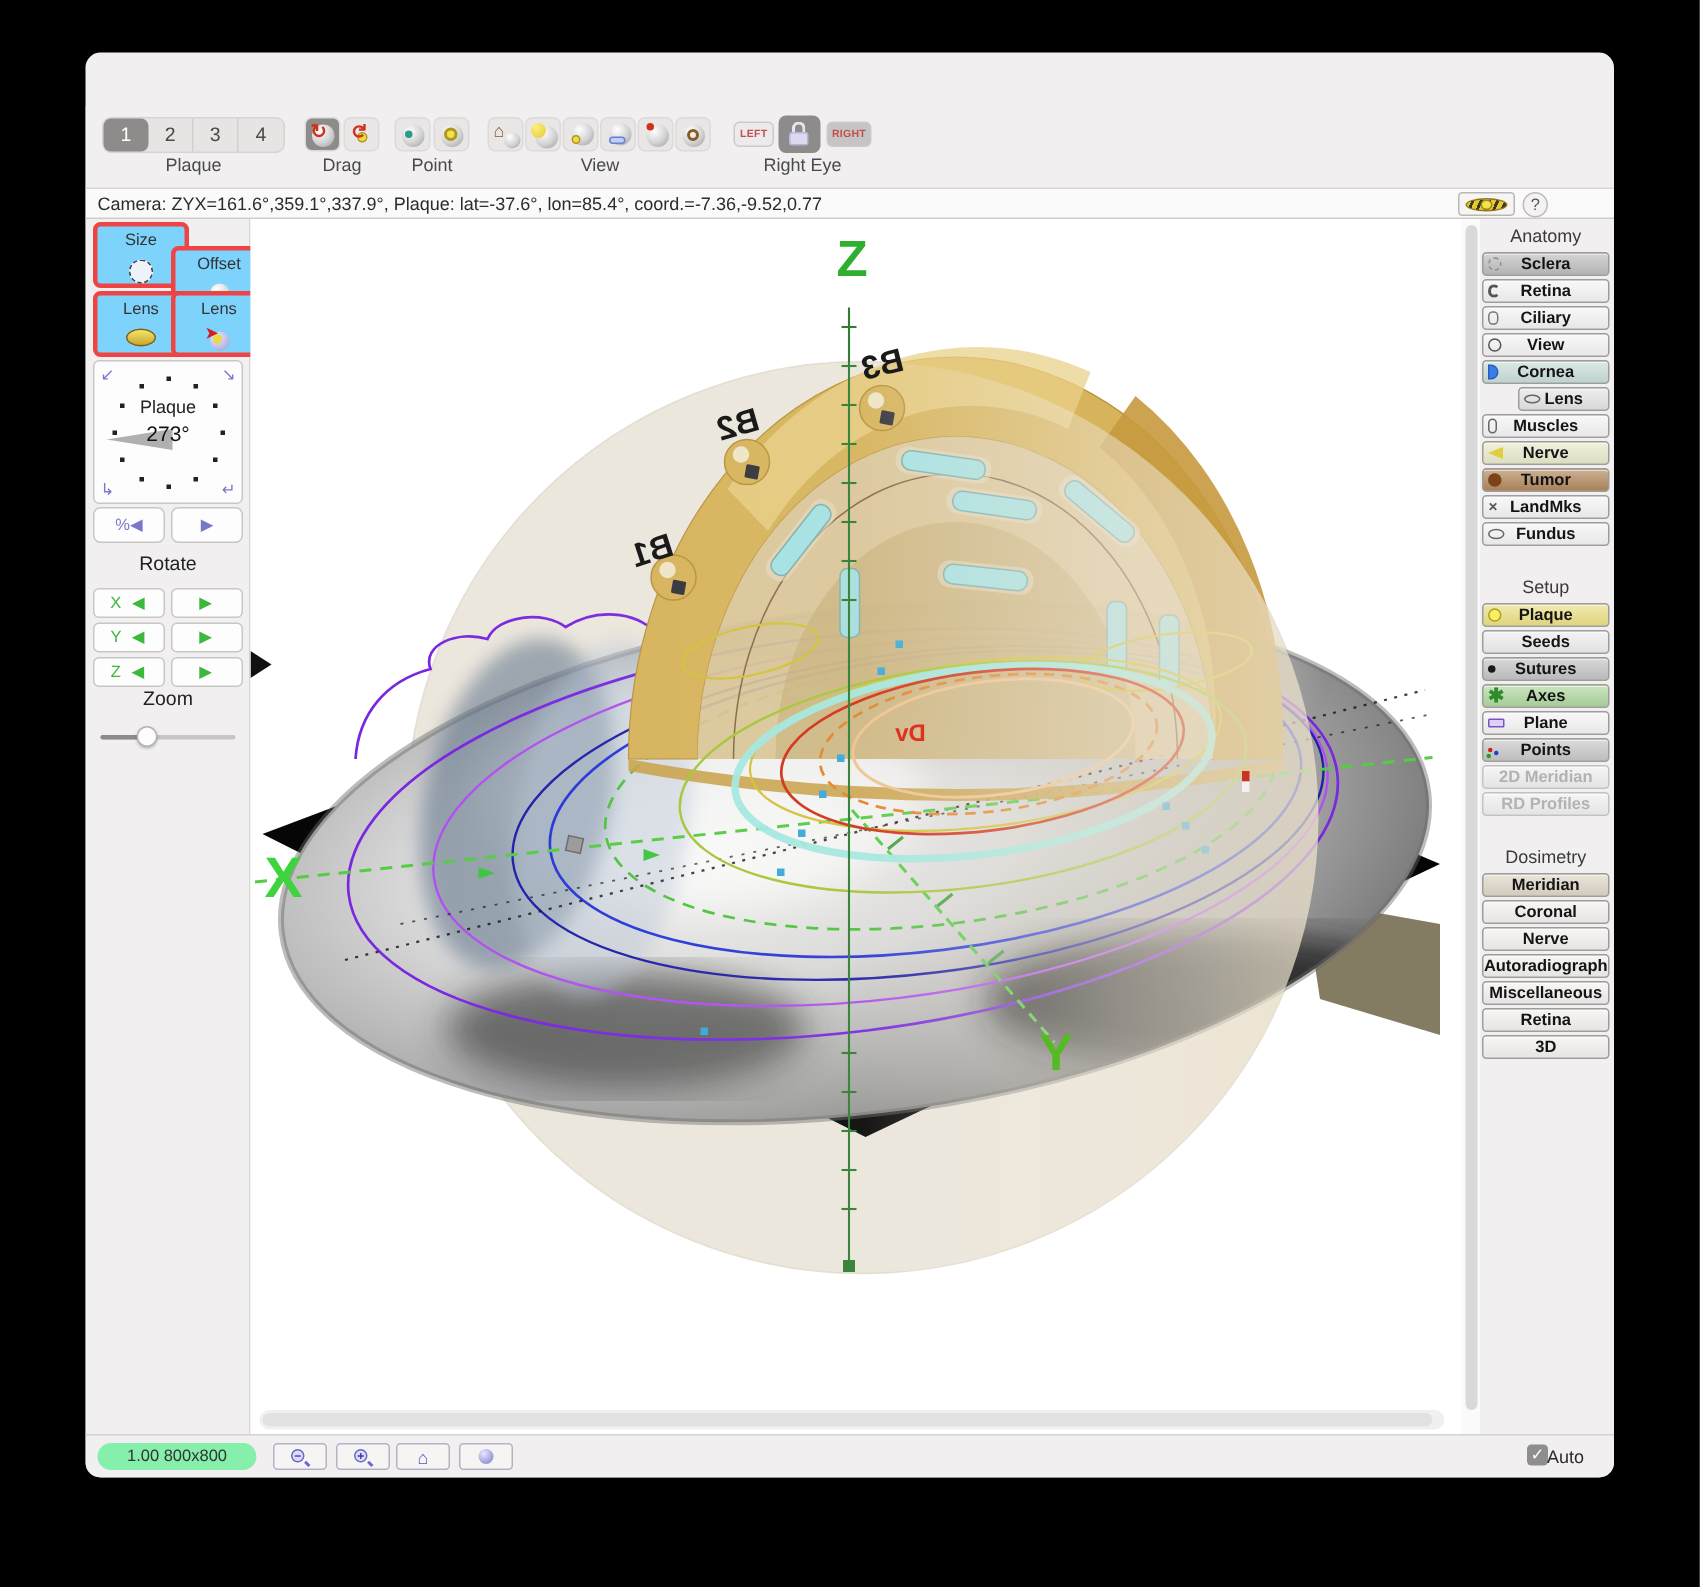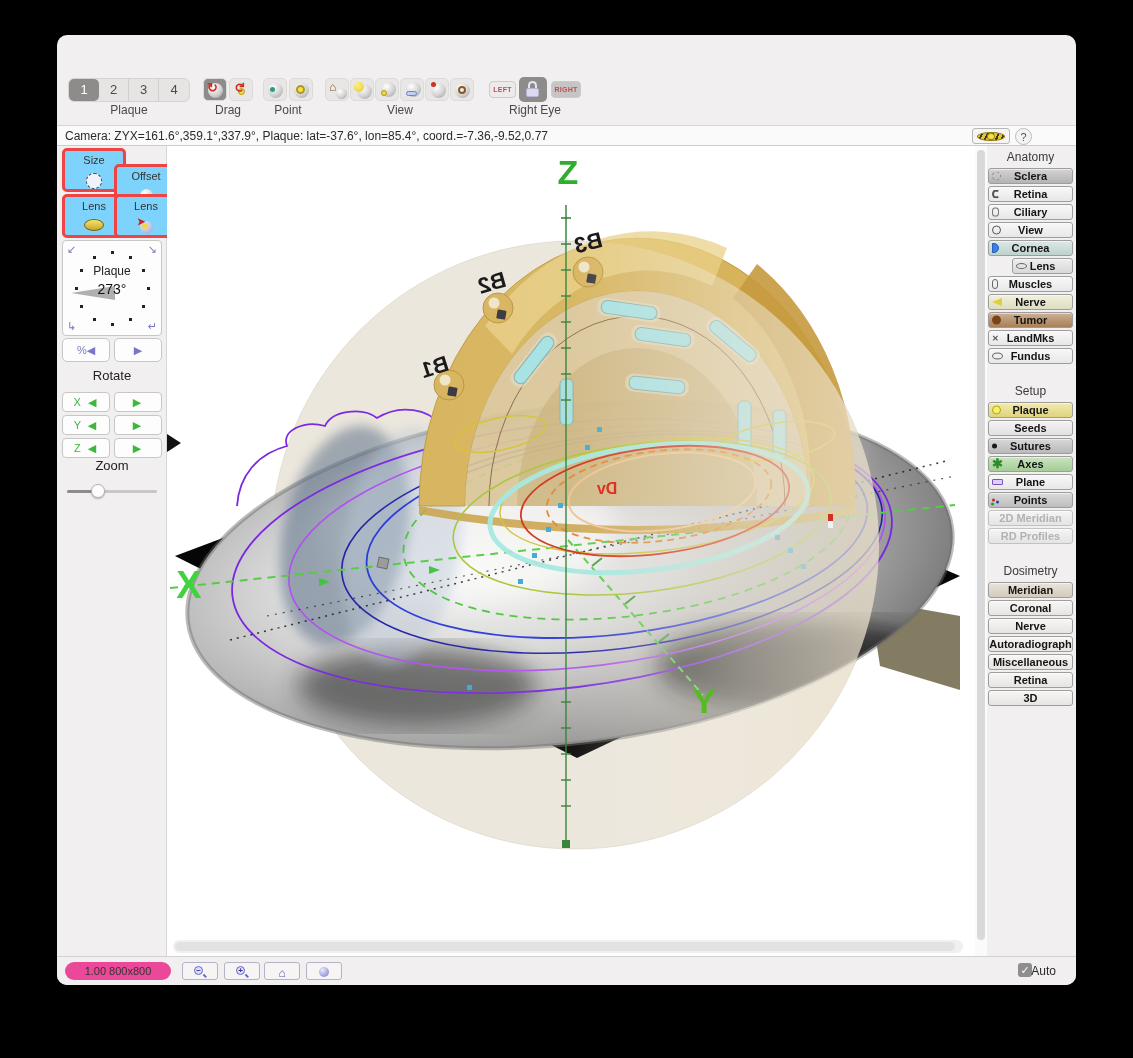--- a/index.html
+++ b/index.html
@@ -87,21 +87,21 @@
   .i-lm { font-size:8px; font-weight:bold; color:#555; }
   .i-fundus { width:11px; height:7px; border:1.5px solid #666; border-radius:50%; }
   .i-plaque { width:9px; height:9px; background:#f8ef62; border:1.5px solid #b0a021; border-radius:50%; }
   .i-sut { width:5px; height:5px; background:#1a1a1a; border-radius:50%; }
   .i-axes { font-size:13px; font-weight:bold; color:#2e8b2e; line-height:6px; }
   .i-plane { width:11px; height:6px; background:#ddd0f8; border:1px solid #8050c0; border-radius:1px; }
   .i-points { width:3px; height:3px; background:#d02020; border-radius:50%; box-shadow:4px 2px 0 #2040d0,-1px 4px 0 #20a020; }
 
   
   #bottombar { position:absolute; left:0; top:921px; width:100%; height:29px; background:#f1efef; border-top:1px solid #d4d2d1; }
-  #scale-field { position:absolute; left:8px; top:5px; width:106px; height:18px; background:#ec4899; border-radius:9px; text-align:center; line-height:18px; font-size:11px; color:#333; }
+  #scale-field { position:absolute; left:8px; top:5px; width:106px; height:18px; background:#86efac; border-radius:9px; text-align:center; line-height:18px; font-size:11px; color:#333; }
   .bb-btn { position:absolute; top:5px; width:36px; height:18px; background:#f6f5f4; border:1px solid #b4b2c4; border-radius:3px; text-align:center; }
   .mag { position:absolute; left:11px; top:3px; width:9px; height:9px; border:1.5px solid #6868c8; border-radius:50%; background:#dcdcf4; font-size:8px; line-height:8px; color:#3838a8; font-weight:bold; }
   .mag::after { content:""; position:absolute; left:8px; top:8px; width:4px; height:1.5px; background:#6868c8; transform:rotate(45deg); }
   .bb-glyph { font-size:12px; color:#5858b8; line-height:16px; }
   #auto-box { position:absolute; right:44px; top:6px; width:14px; height:14px; background:#8e8e8e; border-radius:3px; color:#fff; font-size:11px; line-height:14px; text-align:center; }
   #auto-label { position:absolute; right:20px; top:7px; font-size:12px; color:#2b2b2b;text-align:center; }
 </style>
 </head>
 <body>
 

